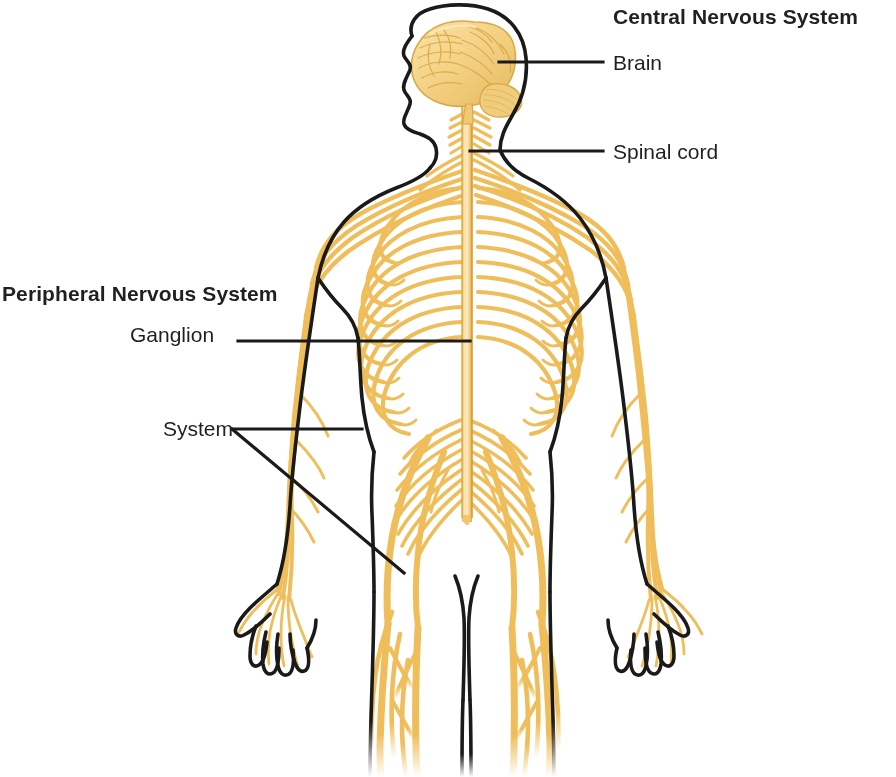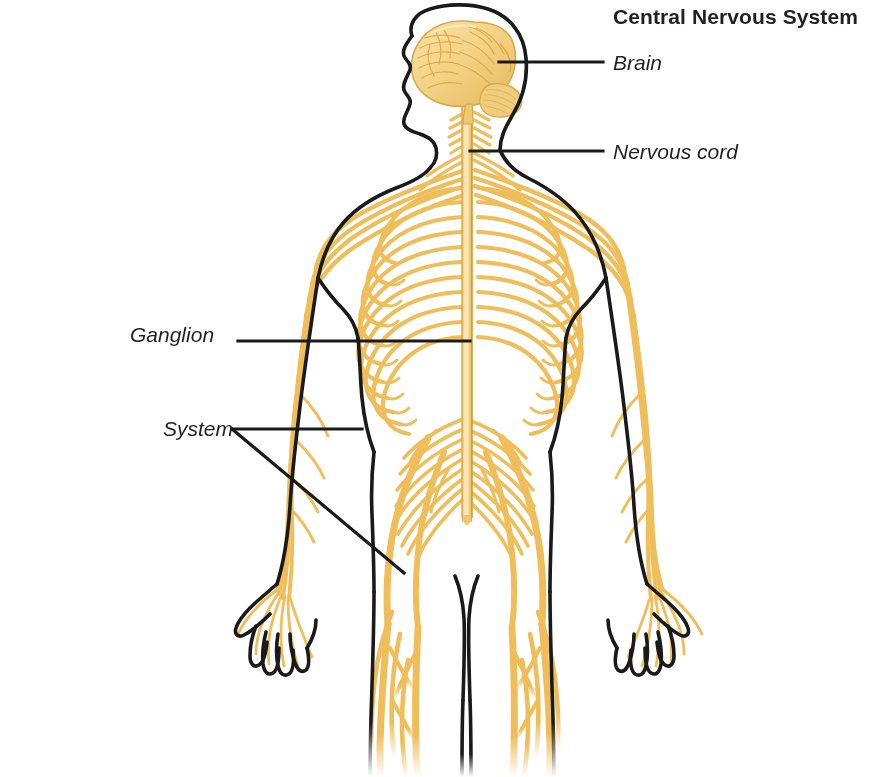--- a/index.html
+++ b/index.html
@@ -8,21 +8,21 @@
     width:896px;height:777px;
     font-family:"Liberation Sans", sans-serif;
     color:#231f20;
     overflow:hidden;
     position:relative;
   }
   #stage{position:relative;width:896px;height:670px;background:#fff;}
   #stage svg{position:absolute;top:0;left:0;}
   .lbl{position:absolute;white-space:nowrap;line-height:1;}
   .hdr{font-weight:bold;font-size:21px;letter-spacing:.1px;color:#231f20;}
-  .itm{font-weight:normal;font-size:21px;color:#231f20;font-style:italic;}
+  .itm{font-weight:normal;font-size:21px;color:#231f20;}
 </style>
 </head>
 <body>
 
 <div id="stage">
 
   <svg width="896" height="777" viewBox="0 0 896 777">
     <defs>
       <linearGradient id="legfade" x1="0" y1="0" x2="0" y2="1">
         <stop offset="0%" stop-color="#EFBE5A" stop-opacity="1"></stop>
@@ -400,20 +400,21 @@
       <line x1="232" y1="429" x2="404" y2="573"></line>
     </g>
 
     </g>
   </svg>
 
   <div class="lbl hdr" style="left:613px; top:6px;">Central Nervous System</div>
 
   <div class="lbl itm" style="left:613px; top:52px;">Brain</div>
 
-  <div class="lbl itm" style="left:613px; top:141px;">Nervous cord</div>
-
+  <div class="lbl itm" style="left:613px; top:141px;">Spinal cord</div>
+
+  <div class="lbl hdr" style="left:2px; top:283px;">Peripheral Nervous System</div>
 
   <div class="lbl itm" style="left:130px; top:324px;">Ganglion</div>
 
   <div class="lbl itm" style="left:163px; top:418px;">System</div>
 
 </div>
 
 </body></html>

